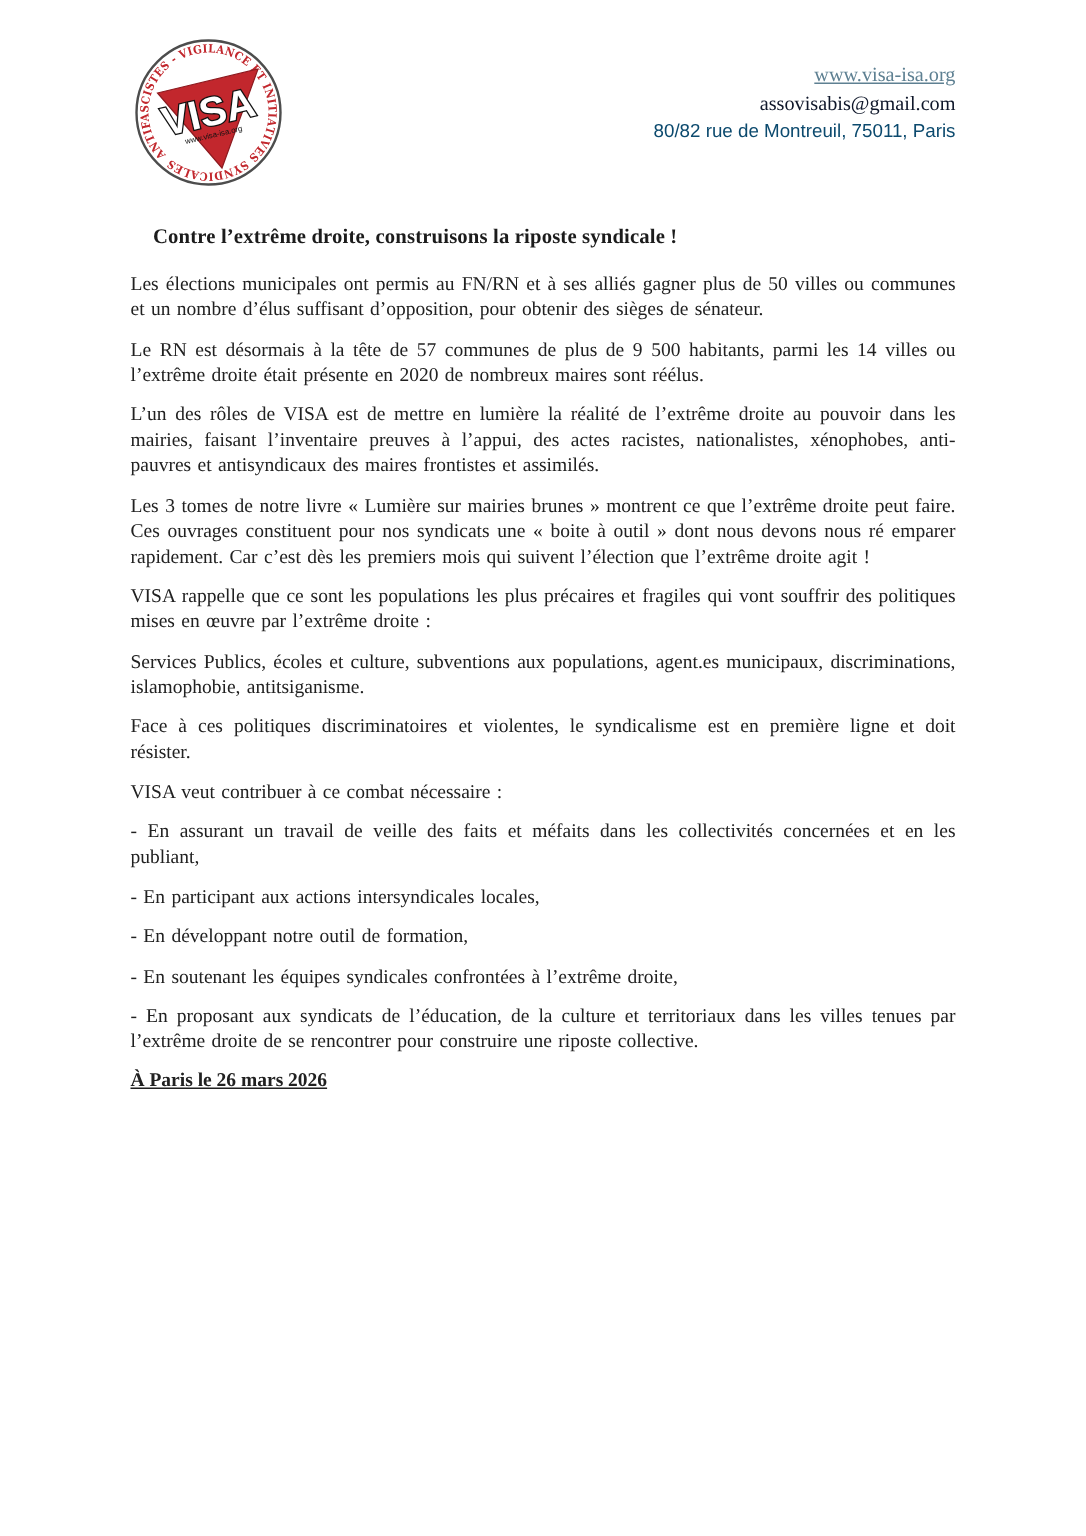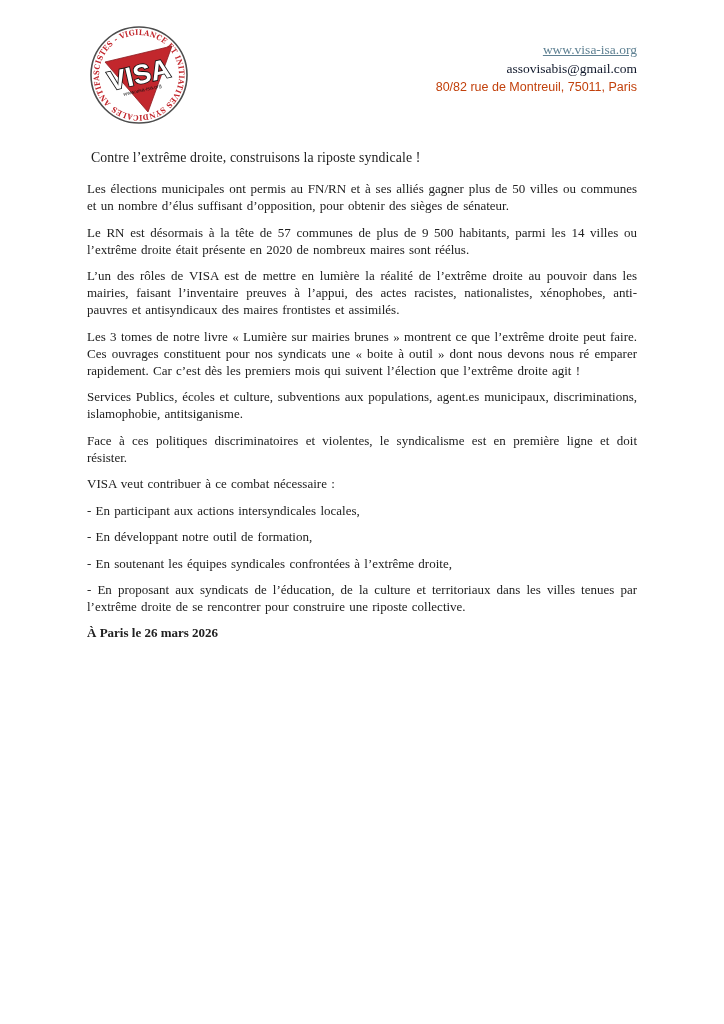--- a/index.html
+++ b/index.html
@@ -31,42 +31,43 @@
   .contact .website {
     color: #5e8092;
     text-decoration: underline;
     cursor: pointer;
     display: inline-block;
   }
   .contact .email { color: #0f172a; }
   .contact .address {
     font-family: "Liberation Sans", sans-serif;
     font-size: 12.5px;
-    color: #c2410c;
+    color: #0c4a6e;
   }
   main { padding-top: 24px; }
   h1.doc-title {
     font-size: 13.8px;
-    font-weight: normal;
+    font-weight: bold;
     color: #1c1c1c;
-    margin: 0 0 14px 4px;
+    margin: 0 0 14px 15px;
     letter-spacing: 0.1px;
   }
   p.body-par, p.list-item {
     font-size: 13px;
     line-height: 17px;
     margin: 0 0 9.5px 0;
     text-align: justify;
     word-spacing: 1px;
   }
   p.list-item { text-align: justify; }
   p.closing {
     font-size: 13px;
     font-weight: bold;
     margin: 1px 0 0 0;
+    text-decoration: underline;
   }
 </style>
 </head>
 <body>
 
 <div class="page">
 
   <header class="header">
 
     <div class="logo">
@@ -97,24 +98,26 @@
   </header>
 
   <main>
 
     <h1 class="doc-title">Contre l’extrême droite, construisons la riposte syndicale !</h1>
 
     <p class="body-par">Les élections municipales ont permis au FN/RN et à ses alliés gagner plus de 50 villes ou communes et un nombre d’élus suffisant d’opposition, pour obtenir des sièges de sénateur.</p>
     <p class="body-par">Le RN est désormais à la tête de 57 communes de plus de 9 500 habitants, parmi les 14 villes ou l’extrême droite était présente en 2020 de nombreux maires sont réélus.</p>
     <p class="body-par">L’un des rôles de VISA est de mettre en lumière la réalité de l’extrême droite au pouvoir dans les mairies, faisant l’inventaire preuves à l’appui, des actes racistes, nationalistes, xénophobes, anti-pauvres et antisyndicaux des maires frontistes et assimilés.</p>
     <p class="body-par">Les 3 tomes de notre livre « Lumière sur mairies brunes » montrent ce que l’extrême droite peut faire. Ces ouvrages constituent pour nos syndicats une « boite à outil » dont nous devons nous ré emparer rapidement. Car c’est dès les premiers mois qui suivent l’élection que l’extrême droite agit !</p>
+    <p class="body-par">VISA rappelle que ce sont les populations les plus précaires et fragiles qui vont souffrir des politiques mises en œuvre par l’extrême droite :</p>
     <p class="body-par">Services Publics, écoles et culture, subventions aux populations, agent.es municipaux, discriminations, islamophobie, antitsiganisme.</p>
     <p class="body-par">Face à ces politiques discriminatoires et violentes, le syndicalisme est en première ligne et  doit résister.</p>
     <p class="body-par">VISA veut contribuer à ce combat nécessaire :</p>
 
+    <p class="list-item">- En assurant un travail de veille des faits et méfaits dans les collectivités concernées et en les publiant,</p>
     <p class="list-item">- En participant aux actions intersyndicales locales,</p>
     <p class="list-item">- En développant notre outil de formation,</p>
     <p class="list-item">- En soutenant les équipes syndicales confrontées à l’extrême droite,</p>
     <p class="list-item">- En proposant aux syndicats de l’éducation, de la culture et territoriaux dans les villes tenues par l’extrême droite de se rencontrer pour construire une riposte collective.</p>
 
     <p class="closing">À Paris le 26 mars 2026</p>
 
   </main>
 
 </div>

